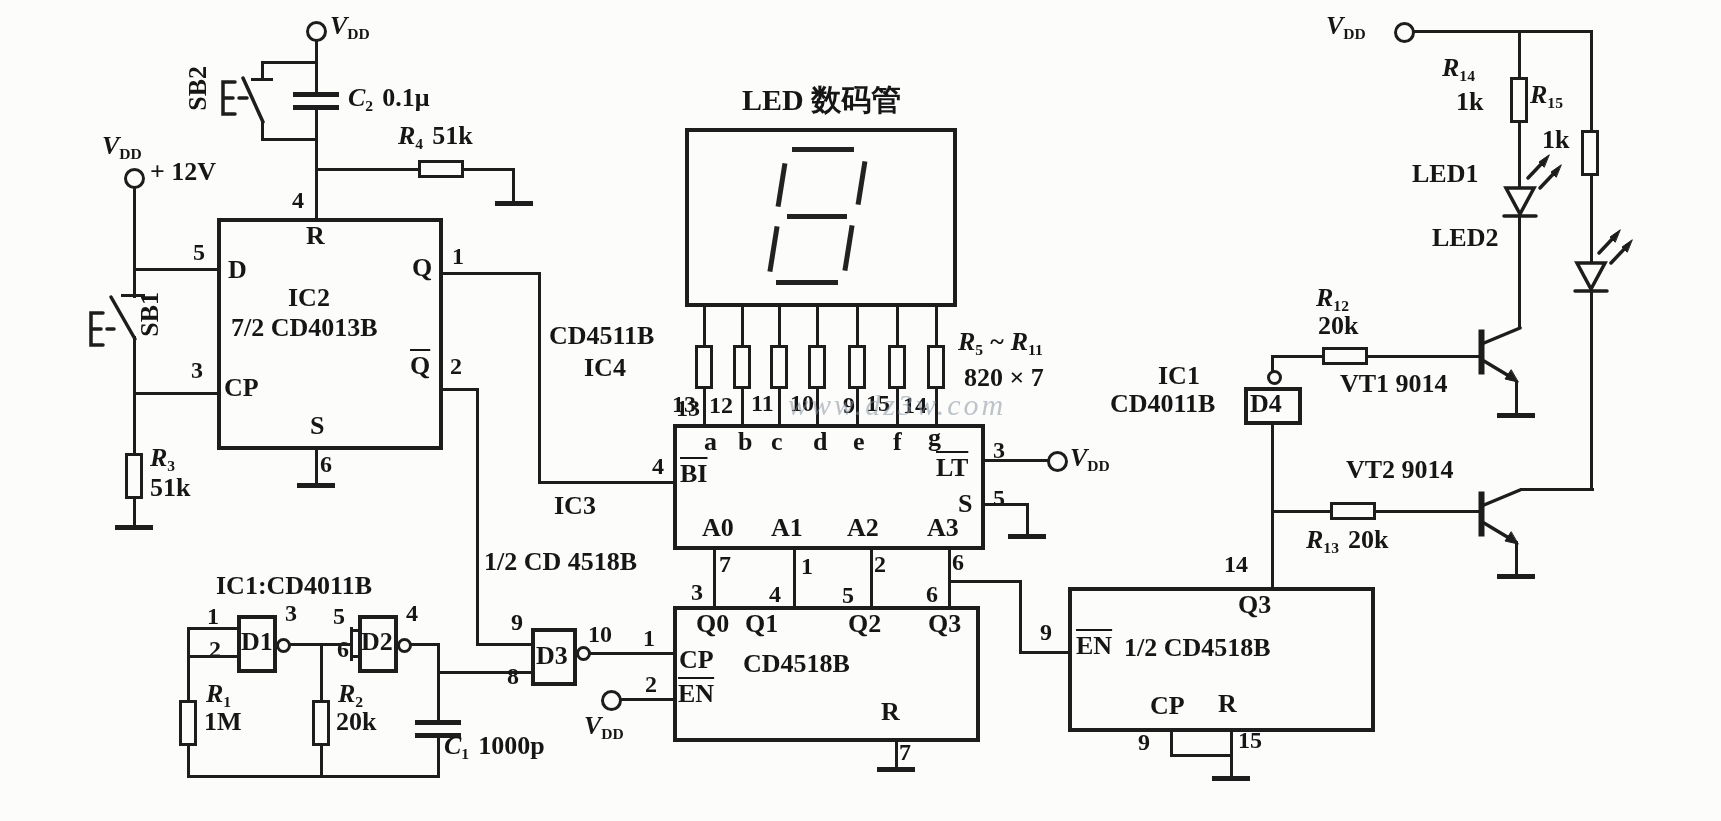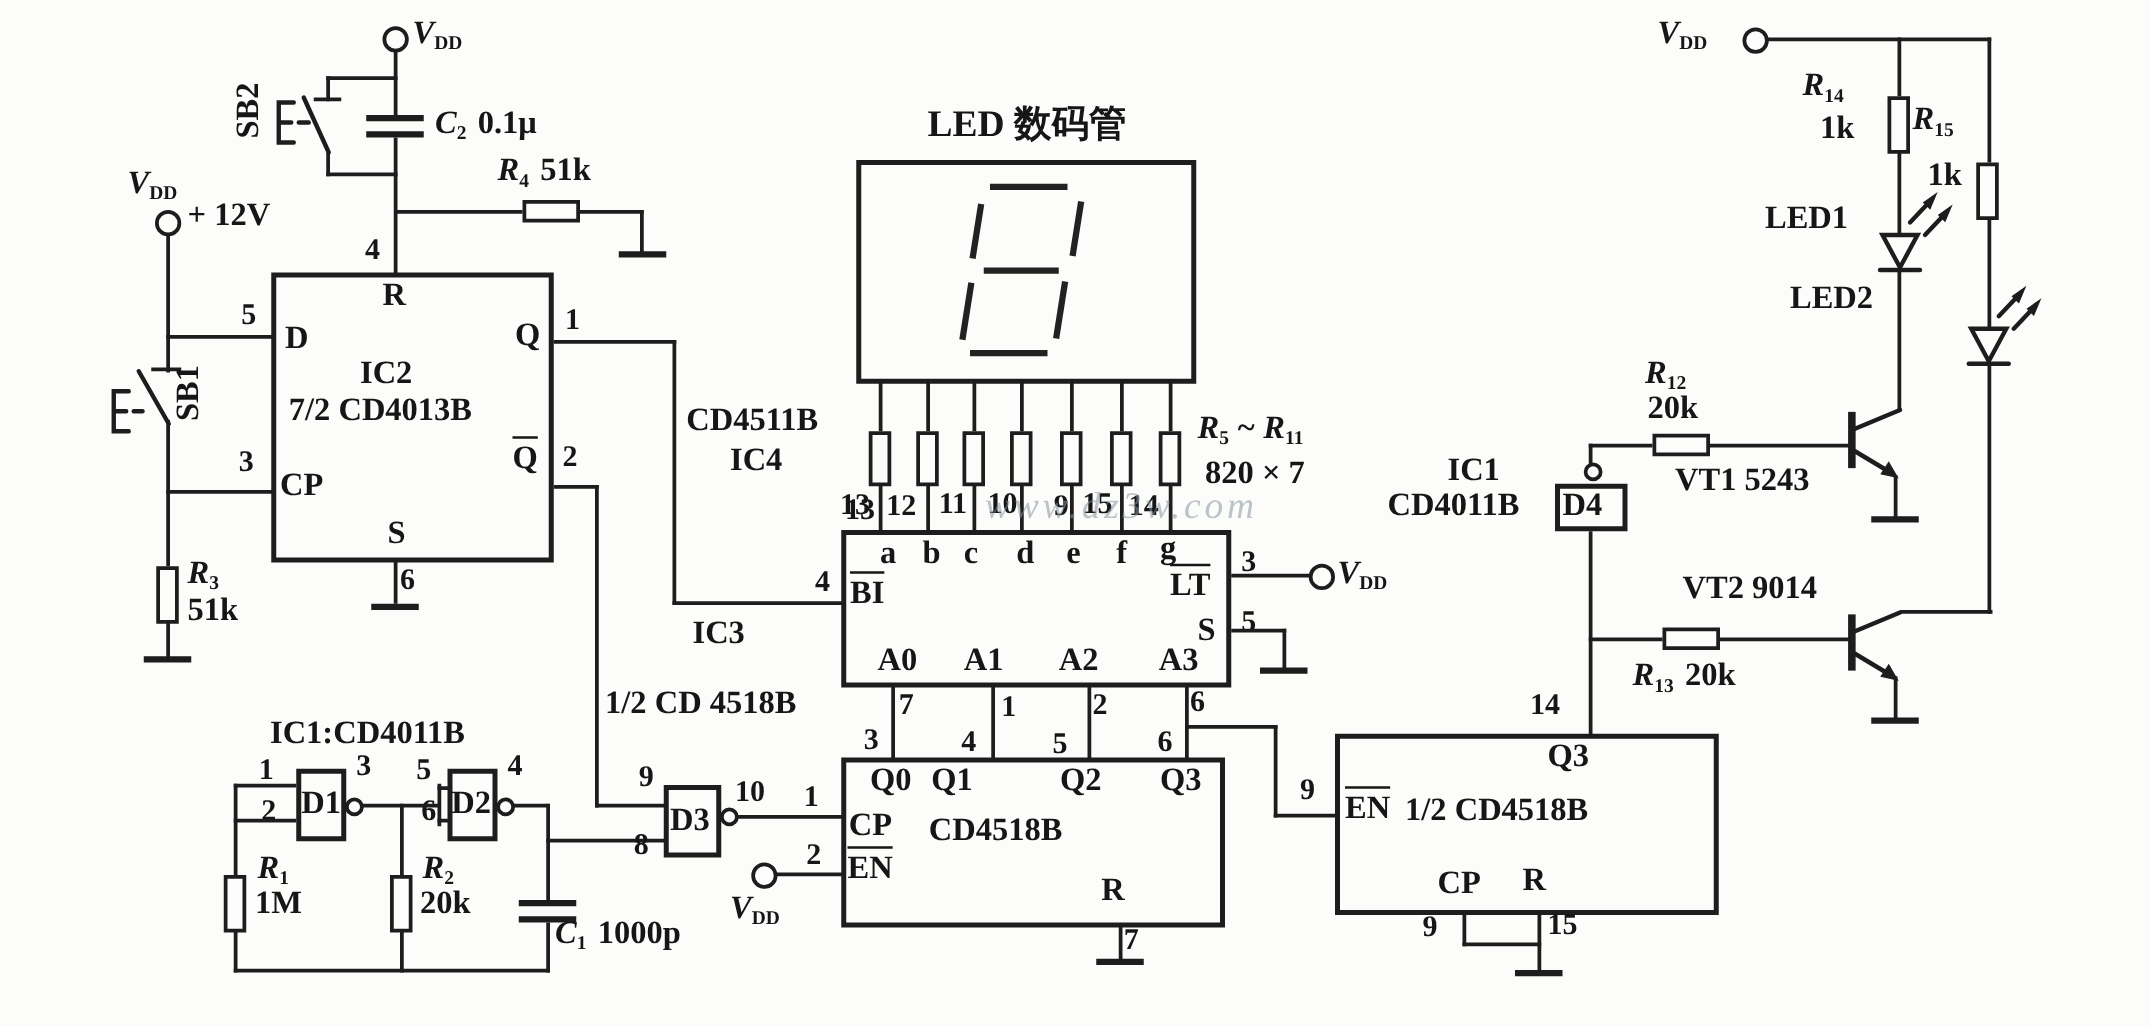--- a/index.html
+++ b/index.html
@@ -286,21 +286,21 @@
   <div class="res" style="left:1330px;top:502px;width:46px;height:18px"></div>
   <i class="w" style="left:1374px;top:510px;width:110px;height:3px"></i>
   <div class="lbl" style="left:1306px;top:526px"><span class="it">R</span><sub>13</sub><span class="val">20k</span></div>
 
   <svg class="part" style="left:1475px;top:320px" width="60" height="70">
     <rect class="f" x="4" y="10" width="5" height="44"></rect>
     <line x1="9" y1="23" x2="45" y2="8"></line>
     <line x1="9" y1="41" x2="39" y2="59"></line>
     <polygon class="f" points="43,62 30,59 36,50"></polygon>
   </svg>
-  <div class="lbl" style="left:1340px;top:370px">VT1 5243</div>
+  <div class="lbl" style="left:1340px;top:370px">VT1 9014</div>
   <i class="w" style="left:1515px;top:380px;width:3px;height:35px"></i>
   <i class="gnd" style="left:1497px;top:413px;width:38px"></i>
   <svg class="part" style="left:1475px;top:482px" width="60" height="70">
     <rect class="f" x="4" y="10" width="5" height="44"></rect>
     <line x1="9" y1="23" x2="45" y2="8"></line>
     <line x1="9" y1="41" x2="39" y2="59"></line>
     <polygon class="f" points="43,62 30,59 36,50"></polygon>
   </svg>
   <div class="lbl" style="left:1346px;top:456px">VT2 9014</div>
   <i class="w" style="left:1515px;top:541px;width:3px;height:35px"></i>

